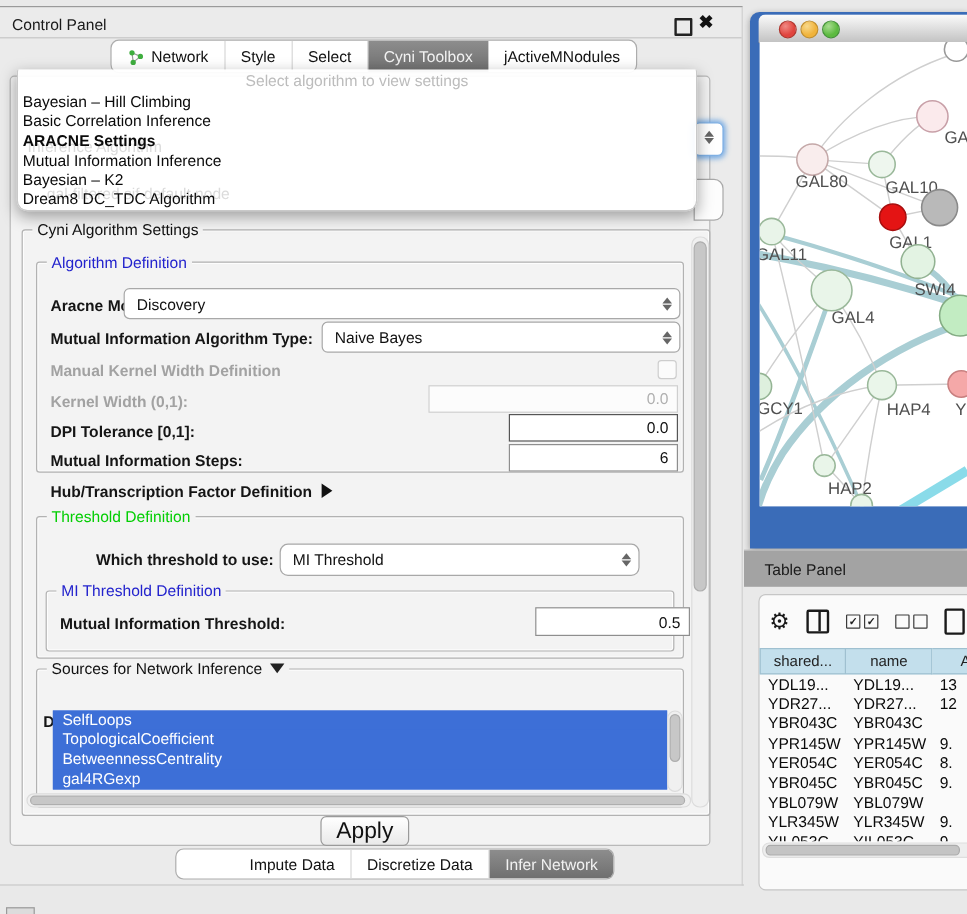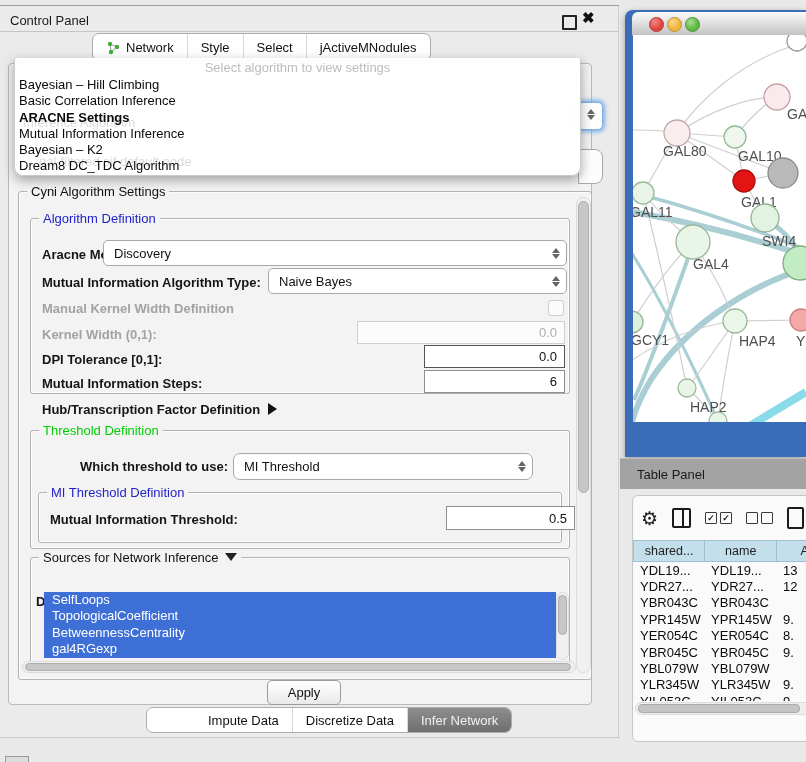--- a/index.html
+++ b/index.html
@@ -76,21 +76,21 @@
   .attr-item{height:16.4px;line-height:16.4px;color:#fff;font-size:13px;padding-left:8px;background:#3d6fd7;}
 
   
   .vscroll{position:absolute;width:13px;background:#f0f0f0;border:1px solid #dcdcdc;border-radius:7px;}
   .vthumb{position:absolute;left:1px;width:9px;background:#c7c7c7;border:1px solid #aeaeae;border-radius:6px;}
   .hscroll{position:absolute;height:10px;background:#f0f0f0;border:1px solid #dcdcdc;border-radius:6px;}
   .hthumb{position:absolute;top:1px;height:6px;background:#c7c7c7;border:1px solid #aeaeae;border-radius:4px;}
 
   .apply-btn{position:absolute;left:267px;top:674px;width:72px;height:23px;
      background:linear-gradient(#ffffff,#e9e9e9);border:1px solid #9a9a9a;border-radius:5px;
-     font-size:13px;display:flex;align-items:center;justify-content:center;color:#111;}
+     font-size:19px;display:flex;align-items:center;justify-content:center;color:#111;}
 
   .bottom-edge{position:absolute;left:0;top:737px;width:620px;height:1px;background:#c9c9c9;}
   .partial-box{position:absolute;left:5px;top:756px;width:22px;height:10px;border:1.5px solid #9a9a9a;background:#dcdcdc;}
 
   
   .net-window{position:absolute;left:625px;top:10px;width:181px;height:447px;
      background:#3a6cb8;border-radius:8px 0 0 0;box-shadow:0 2px 6px rgba(0,0,0,0.35);}
   .net-titlebar{position:absolute;left:7px;top:2px;width:174px;height:23px;
      background:linear-gradient(#fbfbfb,#c3c3c3);border-bottom:1px solid #8e8e8e;border-radius:6px 0 0 0;}
   .tl{position:absolute;top:5px;width:13px;height:13px;border-radius:50%;}
@@ -148,20 +148,23 @@
               <circle cx="11" cy="7" r="2.2" fill="#3fae3f"></circle>
               <circle cx="5" cy="12" r="2.2" fill="#3fae3f"></circle>
             </svg></span>
           <span>Network</span>
         </div>
         <div class="seg-tab">
           <span>Style</span>
         </div>
         <div class="seg-tab">
           <span>Select</span>
+        </div>
+        <div class="seg-tab selected">
+          <span>Cyni Toolbox</span>
         </div>
         <div class="seg-tab">
           <span>jActiveMNodules</span>
         </div>
       </div>
 
     <div class="main-panel"></div>
 
     <div class="combo-peek1">
       <div class="stepper" style="margin:6px auto 0 auto;width:8px;">

